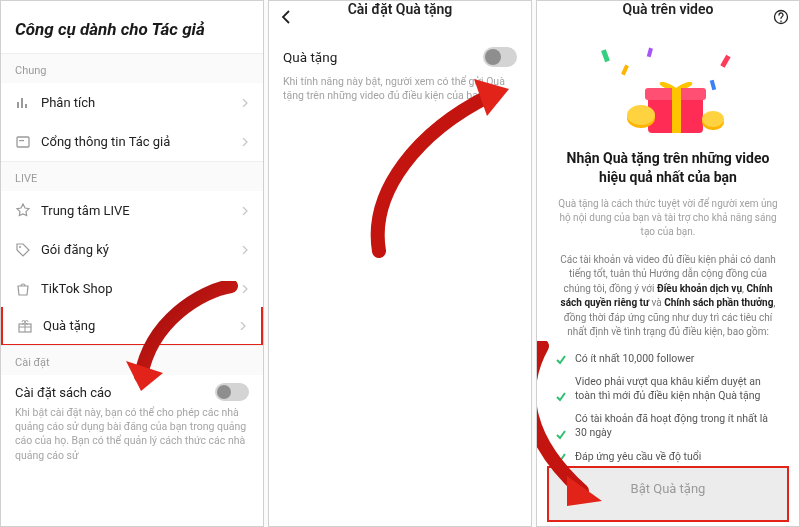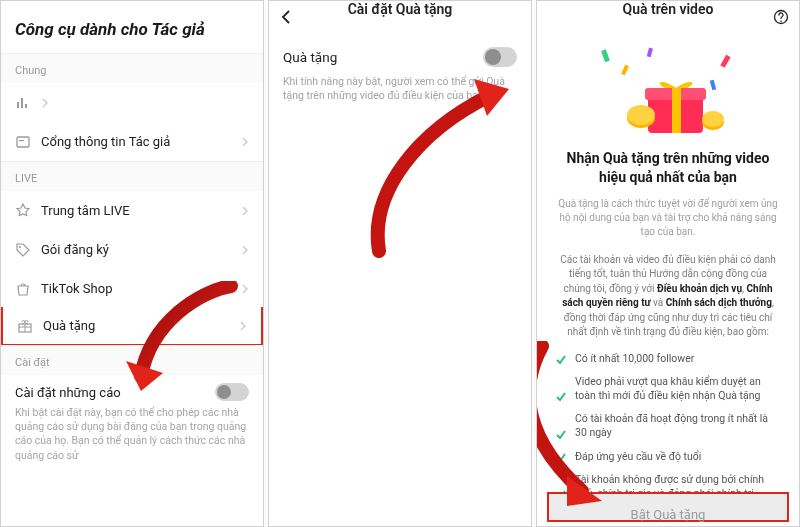--- a/index.html
+++ b/index.html
@@ -144,21 +144,21 @@
     font-size: 10.5px; color: #555; line-height: 1.35;
     margin-bottom: 9px;
   }
   .checks .ck .cm {
     color: #2fbf71; flex: 0 0 12px; margin-top: 1px;
   }
   .p3-btn {
     position: absolute; bottom: 4px; left: 10px; right: 10px;
     background: #ececec; color: #9a9a9a;
     font-size: 13px; text-align: center;
-    height: 30px; line-height: 42px;
+    height: 56px; line-height: 42px;
     border: 2px solid #e2231a;
   }
 
   
   .arrow {
     position: absolute;
     pointer-events: none;
   }
 
   svg { display: block; }
@@ -170,20 +170,21 @@
   <div class="p1-title">Công cụ dành cho Tác giả</div>
 
   <div class="section-hdr">Chung</div>
   <div class="list">
     <div class="row">
       <span class="icon">
         <svg viewBox="0 0 16 16" width="16" height="16">
             <path d="M2 13h2V7H2v6zm4 0h2V3H6v10zm4 0h2V9h-2v4z" fill="currentColor"></path>
           </svg>
       </span>
+      <span class="label">Phân tích</span>
       <span class="chev">
         <svg viewBox="0 0 8 8" width="8" height="8">
             <path d="M2 0l4 4-4 4" fill="none" stroke="currentColor" stroke-width="1.2"></path>
           </svg>
       </span>
     </div>
     <div class="row">
       <span class="icon">
         <svg viewBox="0 0 16 16" width="16" height="16">
             <rect x="2" y="3" width="12" height="10" rx="1" fill="none" stroke="currentColor" stroke-width="1.3"></rect>
@@ -253,21 +254,21 @@
         <svg viewBox="0 0 8 8" width="8" height="8">
             <path d="M2 0l4 4-4 4" fill="none" stroke="currentColor" stroke-width="1.2"></path>
           </svg>
       </span>
     </div>
   </div>
 
   <div class="section-hdr">Cài đặt</div>
   <div class="settings-block">
     <div class="row-sw">
-      <span class="lbl">Cài đặt những cáo</span>
+      <span class="lbl">Cài đặt sách cáo</span>
       <span class="toggle-off"></span>
     </div>
     <div class="desc">Khi bật cài đặt này, bạn có thể cho phép các nhà quảng cáo sử dụng bài đăng của bạn trong quảng cáo của họ. Bạn có thể quản lý cách thức các nhà quảng cáo sử</div>
   </div>
 
   <svg class="arrow" style="left:120px; top:280px;" width="140" height="130" viewBox="0 0 140 130">
     <defs>
         <linearGradient id="g1" x1="0" y1="0" x2="1" y2="1">
           <stop offset="0" stop-color="#9a0a0a"></stop>
           <stop offset="1" stop-color="#e2231a"></stop>
@@ -329,21 +330,21 @@
       <ellipse cx="48" cy="78" rx="14" ry="10" fill="#ffb400"></ellipse>
       <ellipse cx="48" cy="75" rx="14" ry="10" fill="#ffd23f"></ellipse>
       <ellipse cx="120" cy="82" rx="11" ry="8" fill="#ffb400"></ellipse>
       <ellipse cx="120" cy="79" rx="11" ry="8" fill="#ffd23f"></ellipse>
     </svg>
   </div>
 
   <div class="p3-title">Nhận Quà tặng trên những video hiệu quả nhất của bạn</div>
   <div class="p3-sub">Quà tặng là cách thức tuyệt vời để người xem ủng hộ nội dung của bạn và tài trợ cho khả năng sáng tạo của bạn.</div>
   <div class="p3-para">
-    <span>Các tài khoản và video đủ điều kiện phải có danh tiếng tốt, tuân thủ Hướng dẫn cộng đồng của chúng tôi, đồng ý với </span><b>Điều khoản dịch vụ</b><span>, </span><b>Chính sách quyền riêng tư</b><span> và </span><b>Chính sách dịch thưởng</b><span>, đồng thời đáp ứng cũng như duy trì các tiêu chí nhất định về tình trạng đủ điều kiện, bao gồm:</span>
+    <span>Các tài khoản và video đủ điều kiện phải có danh tiếng tốt, tuân thủ Hướng dẫn cộng đồng của chúng tôi, đồng ý với </span><b>Điều khoản dịch vụ</b><span>, </span><b>Chính sách quyền riêng tư</b><span> và </span><b>Chính sách phần thưởng</b><span>, đồng thời đáp ứng cũng như duy trì các tiêu chí nhất định về tình trạng đủ điều kiện, bao gồm:</span>
   </div>
 
   <div class="checks">
     <div class="ck">
       <span class="cm">
           <svg width="12" height="12" viewBox="0 0 12 12">
             <path d="M2 6l3 3 5-7" fill="none" stroke="currentColor" stroke-width="2"></path>
           </svg>
         </span>
       <span>Có ít nhất 10,000 follower</span>

